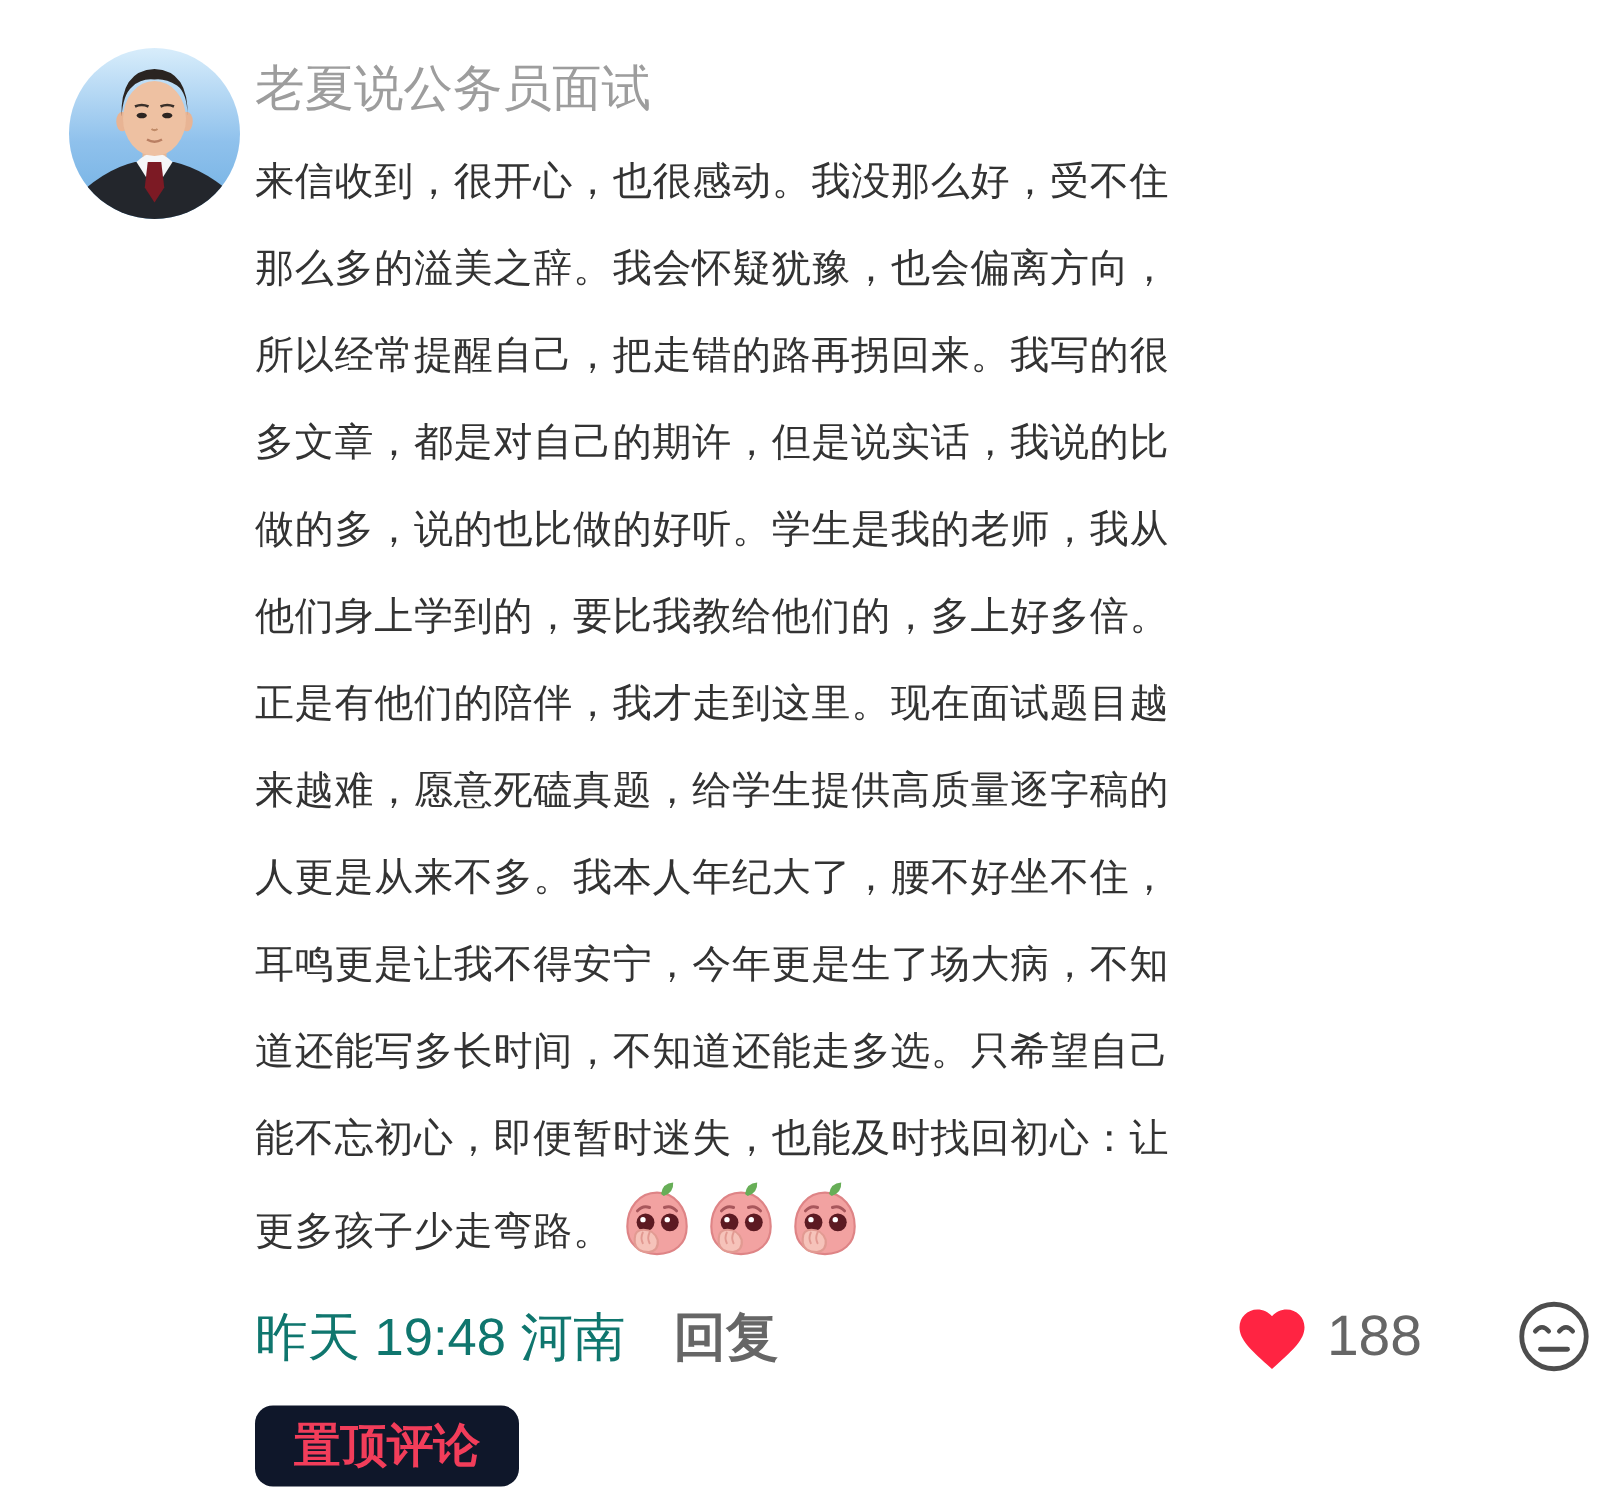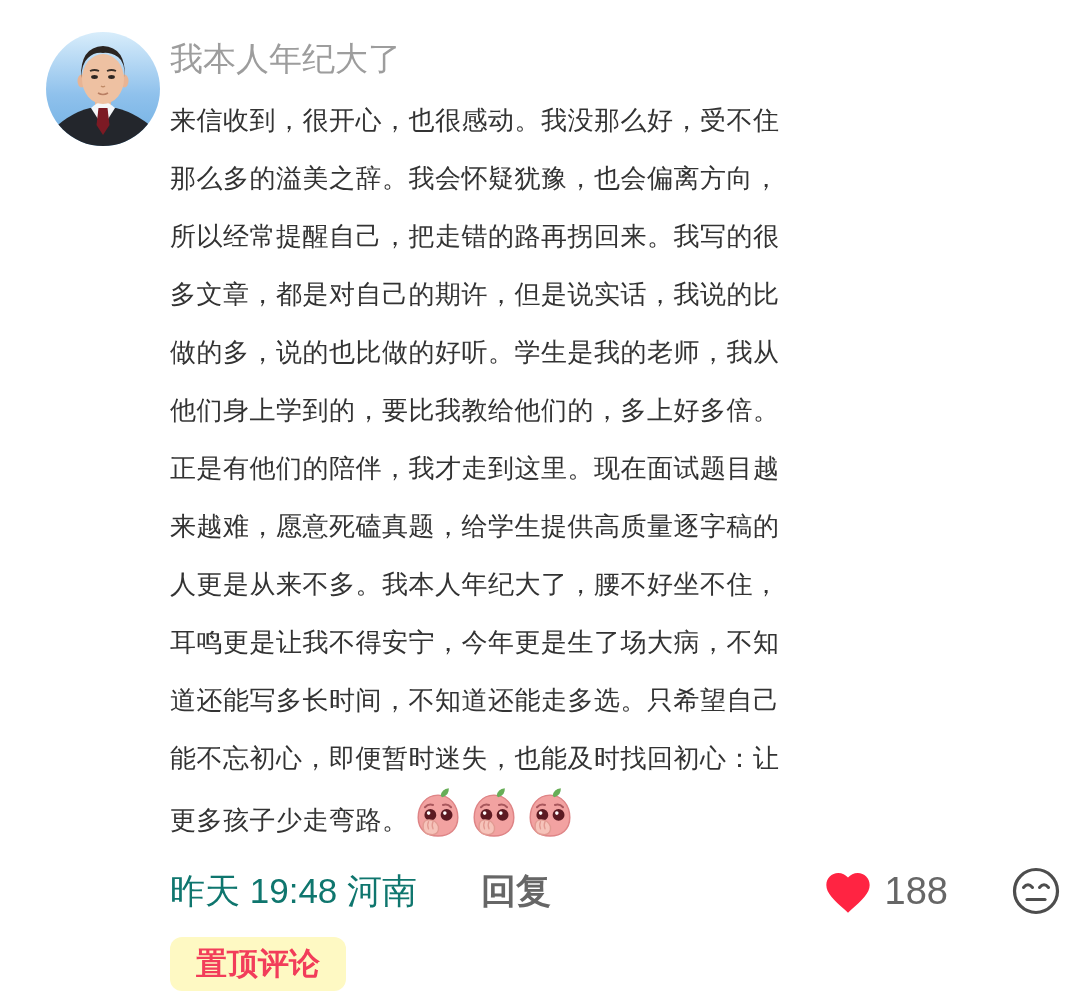--- a/index.html
+++ b/index.html
@@ -49,21 +49,21 @@
   .footer {
     display: flex;
     align-items: center;
     margin-top: 16px;
   }
   .meta {
     font-size: 35px;
     color: #0f766e;
   }
   .reply {
-    margin-left: 64px;
+    margin-left: 32px;
     font-size: 35px;
     color: #666666;
     font-weight: 600;
     cursor: pointer;
   }
   .right-actions {
     margin-left: auto;
     display: flex;
     align-items: center;
   }
@@ -86,21 +86,21 @@
     margin-left: 62px;
     background: none;
     border: none;
     padding: 0;
     cursor: pointer;
   }
   .emoji-button svg { width: 52px; height: 52px; display: block; }
   .pinned-badge {
     display: inline-block;
     margin-top: 20px;
-    background: #fef9c3;
+    background: #0f172a;
     color: #f23d5a;
     font-size: 31px;
     font-weight: 600;
     line-height: 1;
     padding: 11px 26px 12px 26px;
     border-radius: 12px;
   }
 </style>
 </head>
 <body>
@@ -129,21 +129,21 @@
       <path d="M61,39 q4.5,-2 9,0" stroke="#3a302a" stroke-width="1.8" fill="none"></path>
       <ellipse cx="48.5" cy="45" rx="3.4" ry="1.9" fill="#2c2522"></ellipse>
       <ellipse cx="65.5" cy="45" rx="3.4" ry="1.9" fill="#2c2522"></ellipse>
       <path d="M55,54 q2,1.5 4,0" stroke="#c08b68" stroke-width="1.4" fill="none"></path>
       <path d="M52,61 q5,3 10,0" stroke="#b97f63" stroke-width="1.6" fill="none"></path>
     </svg>
   </div>
 
   <div class="content">
 
-    <div class="username">我本人年纪大了</div>
+    <div class="username">老夏说公务员面试</div>
 
     <p class="body-text"><span class="lines">来信收到，很开心，也很感动。我没那么好，受不住
 那么多的溢美之辞。我会怀疑犹豫，也会偏离方向，
 所以经常提醒自己，把走错的路再拐回来。我写的很
 多文章，都是对自己的期许，但是说实话，我说的比
 做的多，说的也比做的好听。学生是我的老师，我从
 他们身上学到的，要比我教给他们的，多上好多倍。
 正是有他们的陪伴，我才走到这里。现在面试题目越
 来越难，愿意死磕真题，给学生提供高质量逐字稿的
 人更是从来不多。我本人年纪大了，腰不好坐不住，

